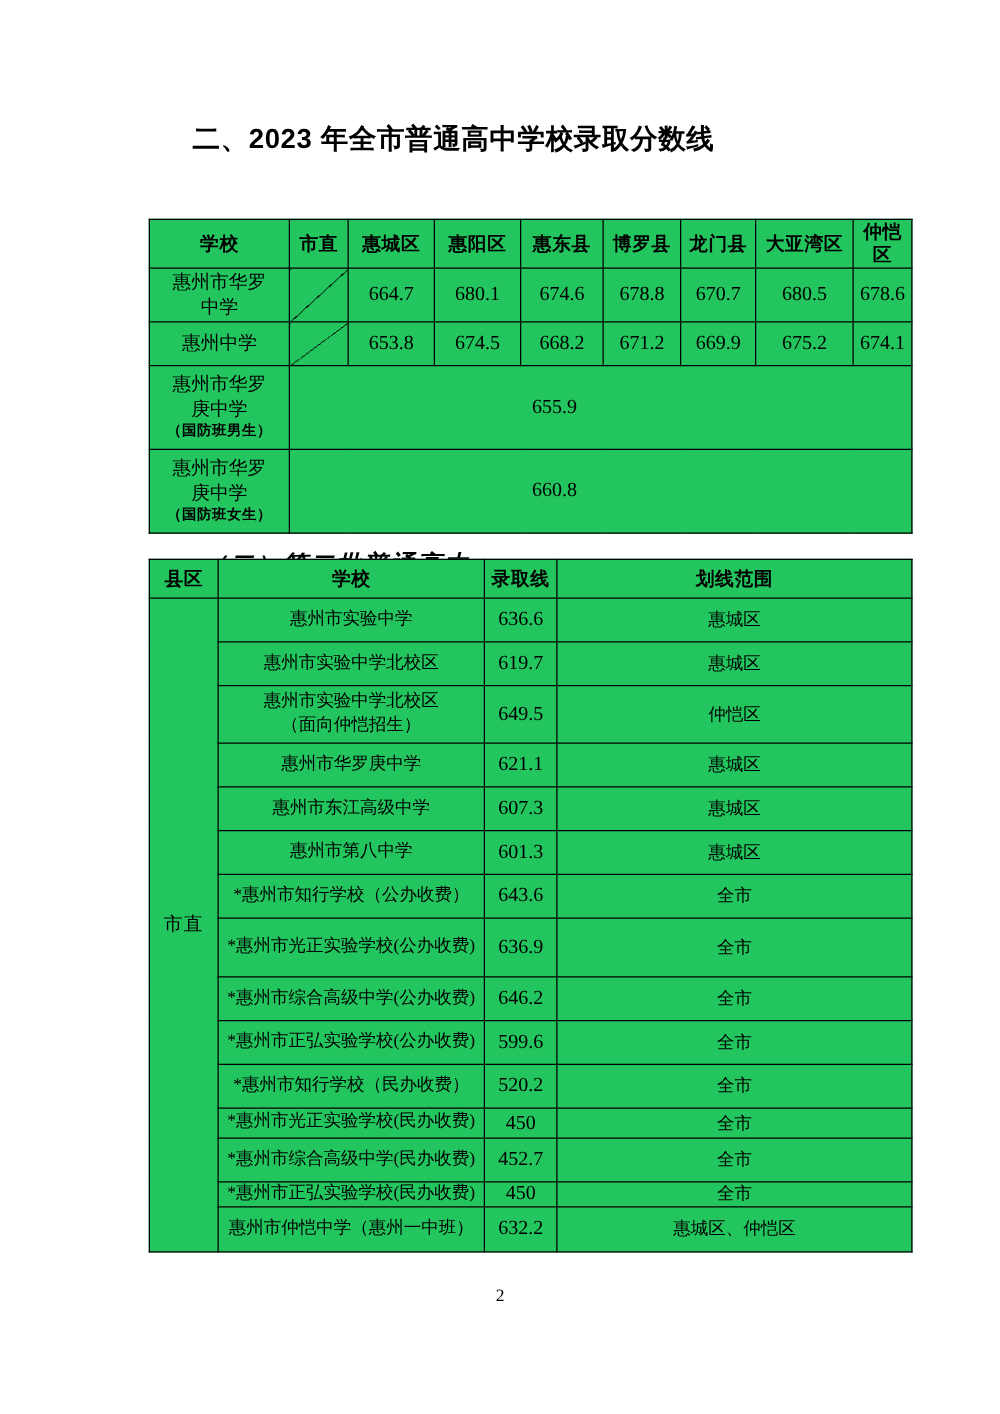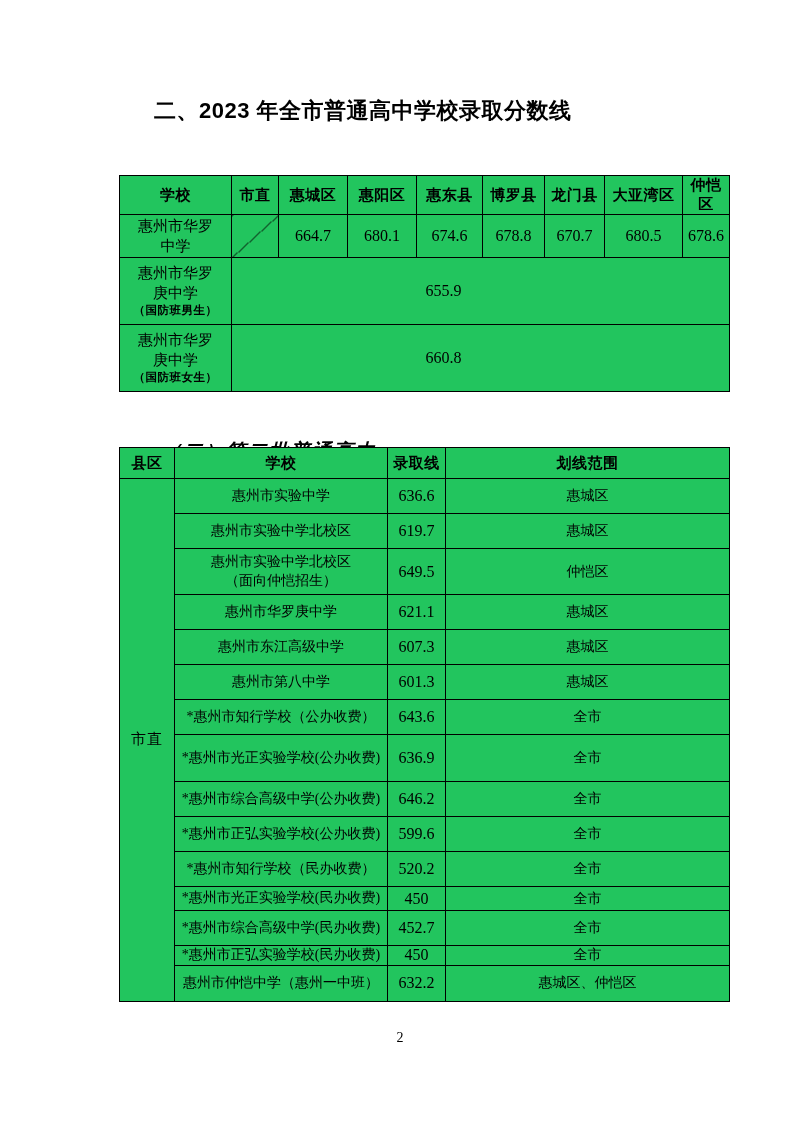--- a/index.html
+++ b/index.html
@@ -119,20 +119,31 @@
       </td>
       <td class="diag-cell"></td>
       <td class="score-cell">664.7</td>
       <td class="score-cell">680.1</td>
       <td class="score-cell">674.6</td>
       <td class="score-cell">678.8</td>
       <td class="score-cell">670.7</td>
       <td class="score-cell">680.5</td>
       <td class="score-cell">678.6</td>
     </tr>
+    <tr style="height:35px">
+      <td class="school-cell">惠州中学</td>
+      <td class="diag-cell"></td>
+      <td class="score-cell">653.8</td>
+      <td class="score-cell">674.5</td>
+      <td class="score-cell">668.2</td>
+      <td class="score-cell">671.2</td>
+      <td class="score-cell">669.9</td>
+      <td class="score-cell">675.2</td>
+      <td class="score-cell">674.1</td>
+    </tr>
     <tr style="height:67px">
       <td class="school-cell">
         <span class="line">惠州市华罗</span>
         <span class="line">庚中学</span>
         <span class="note">（国防班男生）</span>
       </td>
       <td class="score-cell merged-score" colspan="8">655.9</td>
     </tr>
     <tr style="height:67px">
       <td class="school-cell">

